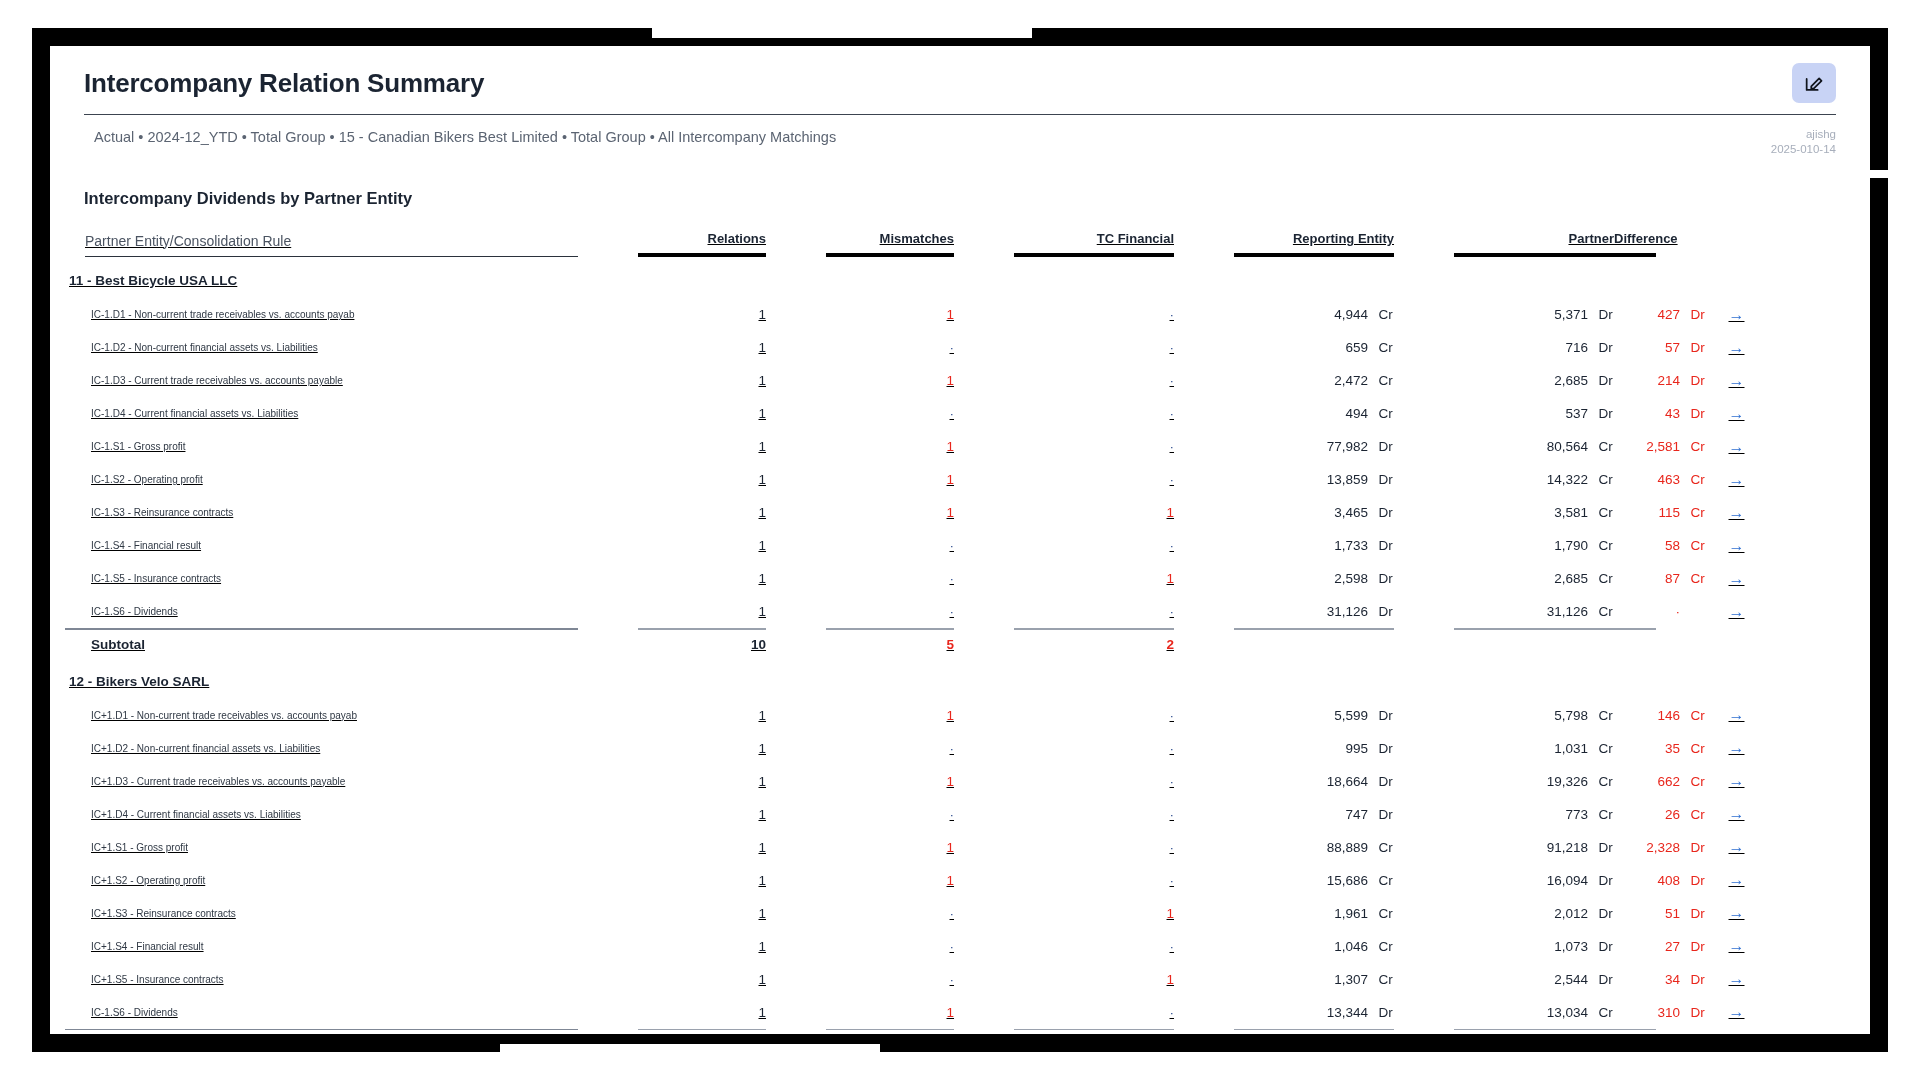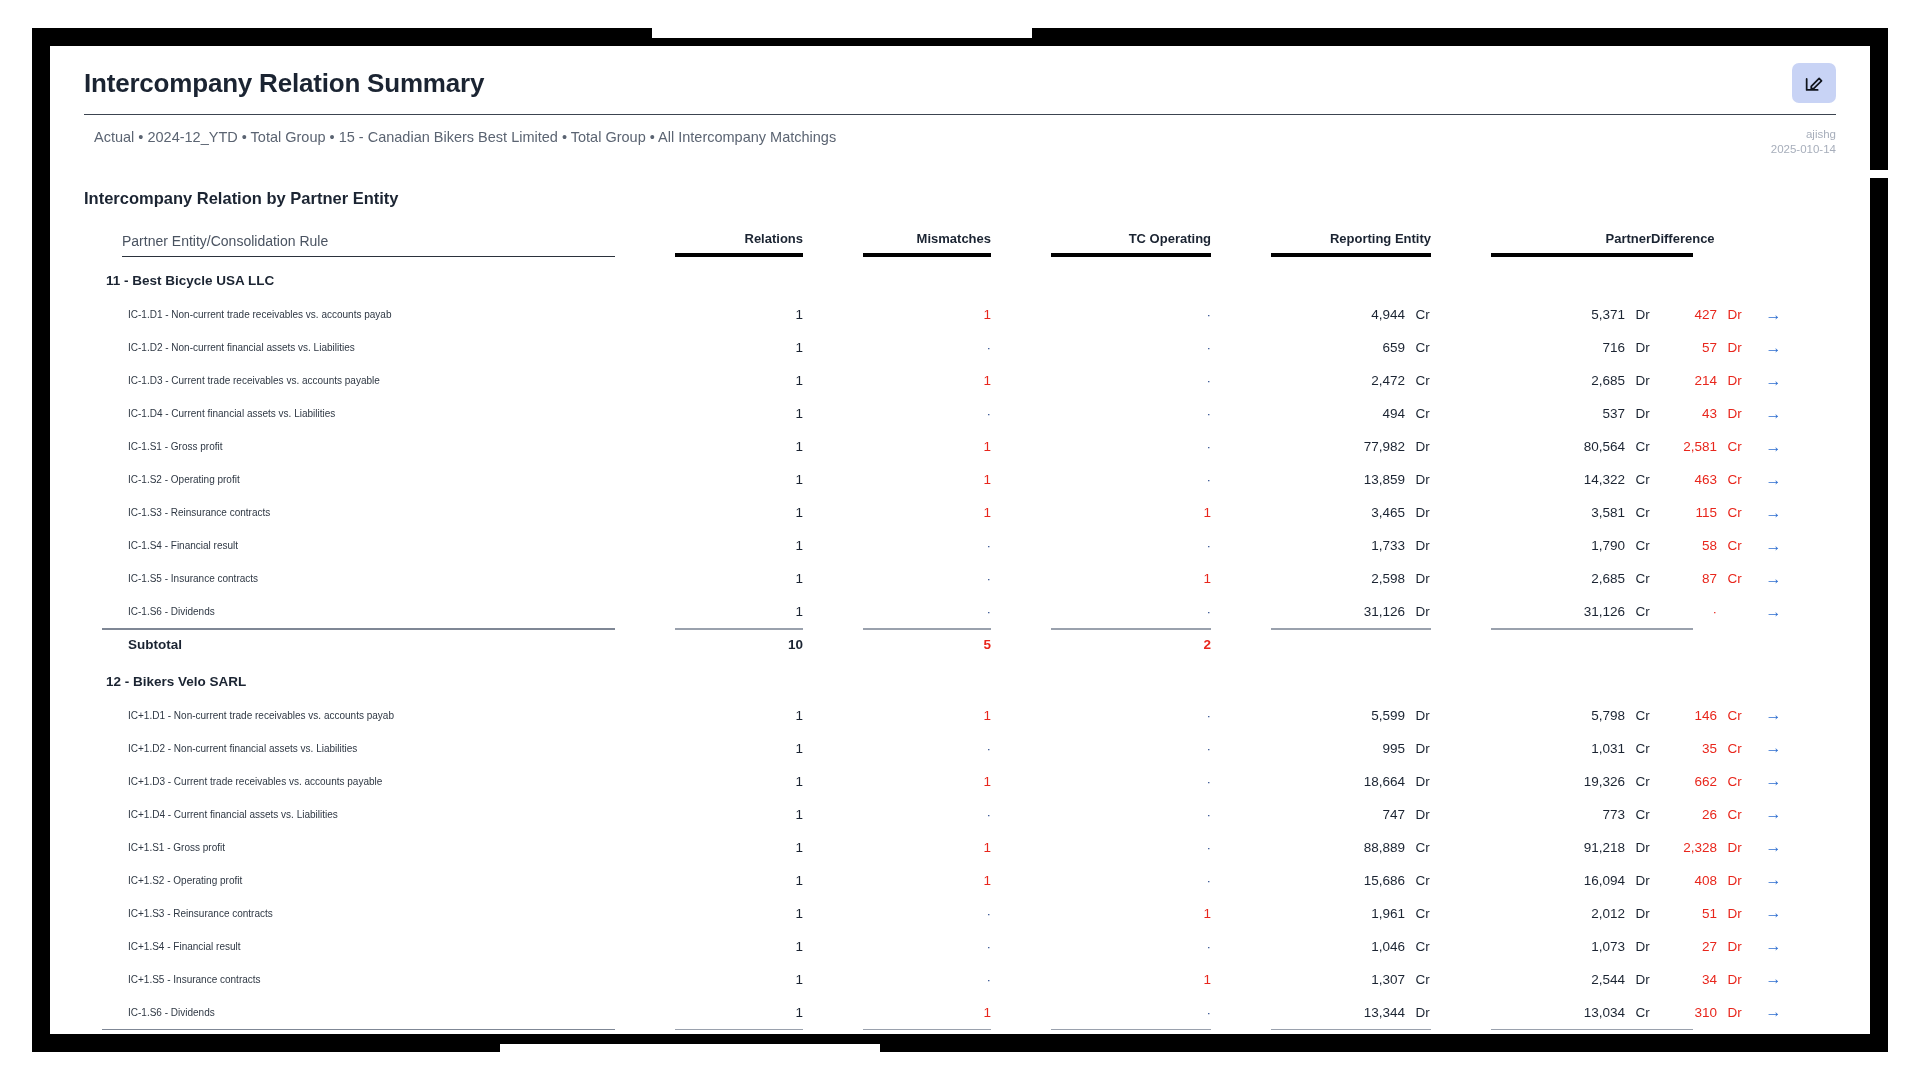--- a/index.html
+++ b/index.html
@@ -71,24 +71,25 @@
   }
 
   
   .sec-title {
     padding: 30px 34px 0 34px;
     font-size:16.5px; font-weight:700; color:#1b2432; line-height:22px;
   }
 
   
   table.rep {
-    margin: 22px 34px 0 52px;
+    margin: 22px 34px 0 15px;
     width: calc(100% - 68px);
     border-collapse: collapse;
     table-layout: fixed;
+    text-decoration: underline;
   }
   table.rep col.c-label { width: 385px; }
   table.rep col.c-num   { width: 128px; }
   table.rep col.c-gap   { width: 60px; }
   table.rep col.c-amt   { width: 160px; }
   table.rep col.c-arrow { width: 42px; }
 
   th {
     font-size:13px; font-weight:700; color:#1b2432;
     padding: 0 0 6px 0;
@@ -182,21 +183,21 @@
     </div>
 
     <div class="crumb-row">
       <div class="crumb">Actual • 2024-12_YTD • Total Group • 15 - Canadian Bikers Best Limited • Total Group • All Intercompany Matchings</div>
       <div class="meta">
         <div class="meta-user">ajishg</div>
         <div class="meta-date">2025-010-14</div>
       </div>
     </div>
 
-    <div class="sec-title">Intercompany Relation by Partner Entity</div>
+    <div class="sec-title">Intercompany Dividends by Partner Entity</div>
 
     <table class="rep">
       <colgroup>
         <col class="c-label">
           <col class="c-num">
           <col class="c-gap">
         <col class="c-num">
           <col class="c-gap">
         <col class="c-num">
           <col class="c-gap">
@@ -218,21 +219,21 @@
             <span>Relations</span>
             <span class="hdr-underline"></span>
           </th>
           <th></th>
           <th>
             <span>Mismatches</span>
             <span class="hdr-underline"></span>
           </th>
           <th></th>
           <th>
-            <span>TC Operating</span>
+            <span>TC Financial</span>
             <span class="hdr-underline"></span>
           </th>
           <th></th>
           <th>
             <span>Reporting Entity</span>
             <span class="hdr-underline"></span>
           </th>
           <th></th>
           <th>
             <span>Partner</span>

